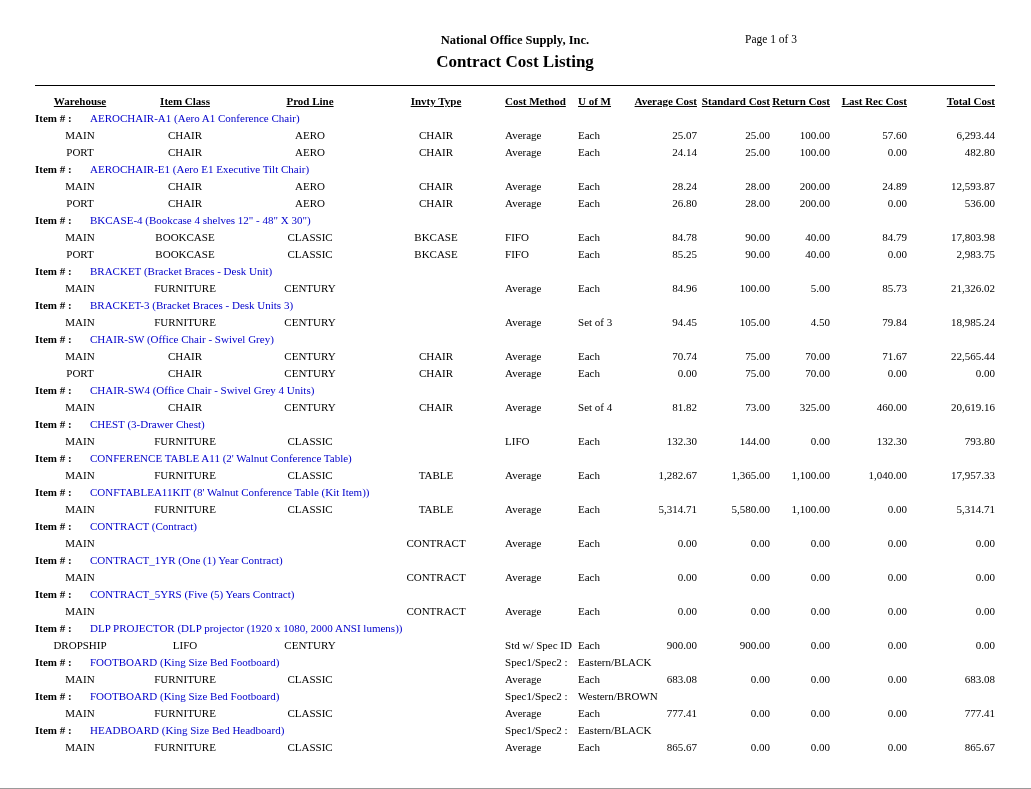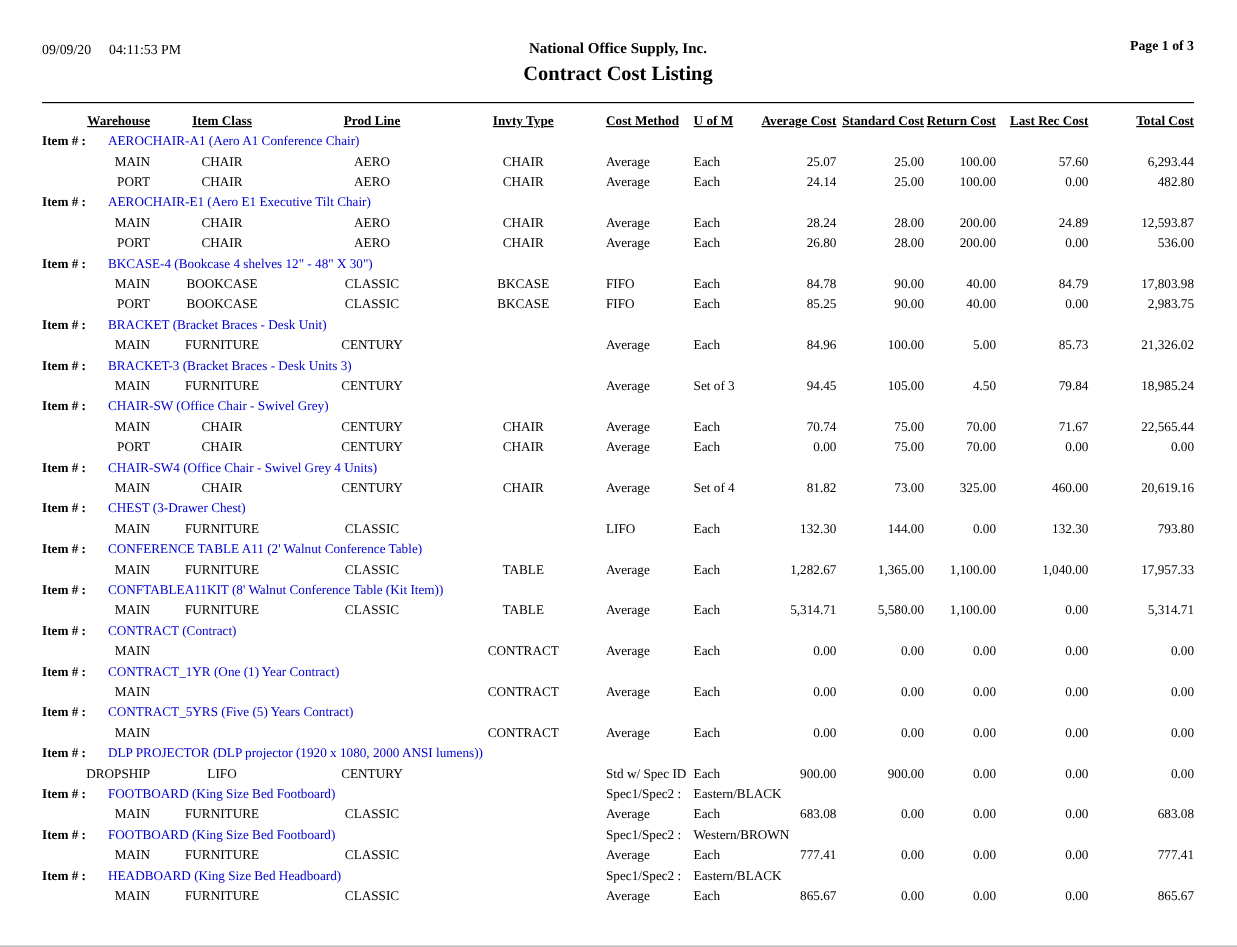--- a/index.html
+++ b/index.html
@@ -12,21 +12,21 @@
   .page {
     width: 1031px; height: 789px;
     padding: 33px 36px 0 35px;
     border-bottom: 1px solid #9a9a9a;
     overflow: hidden;
   }
   .report-header { display: flex; align-items: flex-start; }
   .rh-left { width: 250px; font-size: 11.5px; line-height: 1.6; }
   .rh-left .time { margin-left: 15px; }
   .rh-center { flex: 1; text-align: center; }
-  .rh-right { width: 250px; text-align: right; font-size: 11.5px; font-weight: bold; }
+  .rh-right { width: 250px; font-size: 11.5px; }
   .company { font-weight: bold; font-size: 12.5px; }
   .title { font-weight: bold; font-size: 17px; margin-top: 4px; }
   .rule { border: none; border-top: 1px solid #000; margin: 13px 0 0 0; }
 
   table.report {
     border-collapse: collapse;
     table-layout: fixed;
     width: 960px;
     margin-top: 3px;
   }
@@ -38,38 +38,35 @@
     white-space: nowrap;
     text-align: left;
   }
   thead th {
     height: 20px;
     font-weight: bold;
     text-decoration: underline;
     vertical-align: bottom;
     padding-bottom: 2px;
   }
-  .c-left   { text-align: right; margin-left: 28px; }
+  .c-left   { text-align: center; margin-left: 28px; }
   .c-center { text-align: center; }
   .c-right  { text-align: right; }
   .pad8  { padding-left: 8px;  text-align: left; }
   .pad13 { padding-left: 13px; text-align: left; }
   td.bold { font-weight: bold; }
   td.item-link { color: var(--link-color, #0000CC); }
 </style>
 </head>
 <body>
 
 <div class="page">
 
   <div class="report-header">
     <div class="rh-left">
-      <div>
-        <span>09/09/20</span><span class="time">04:11:53 PM</span>
-      </div>
     </div>
     <div class="rh-center">
       <div class="company">National Office Supply, Inc.</div>
       <div class="title">Contract Cost Listing</div>
     </div>
     <div class="rh-right">Page 1 of 3</div>
   </div>
 
   <hr class="rule">
 

